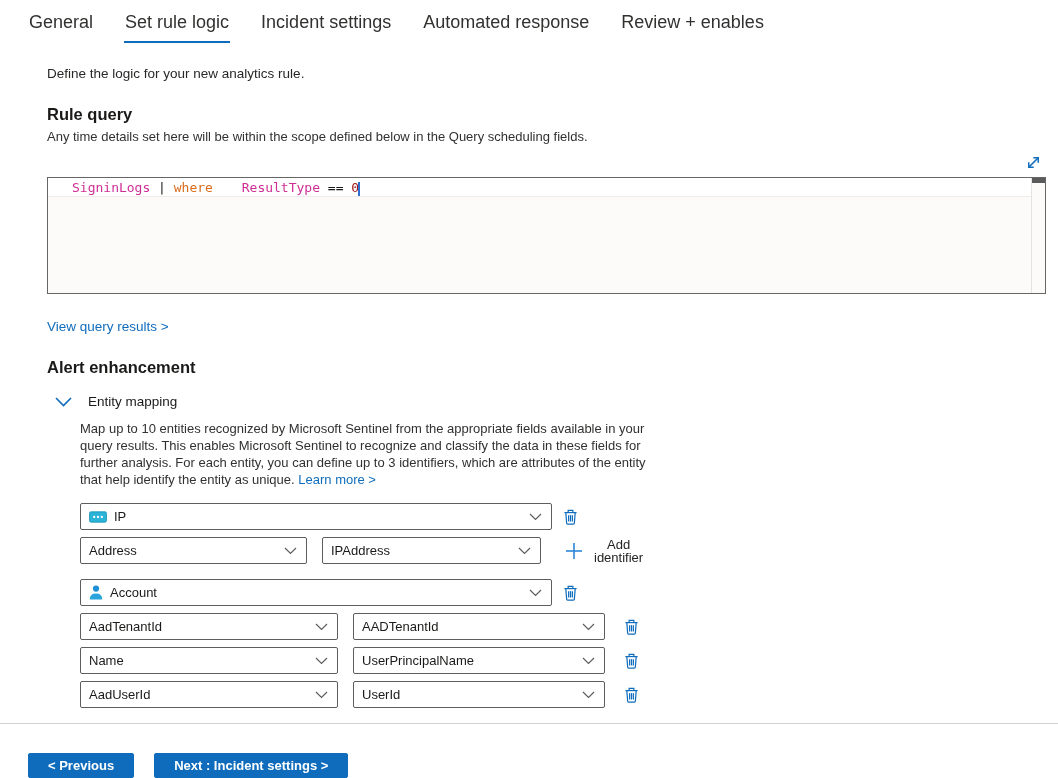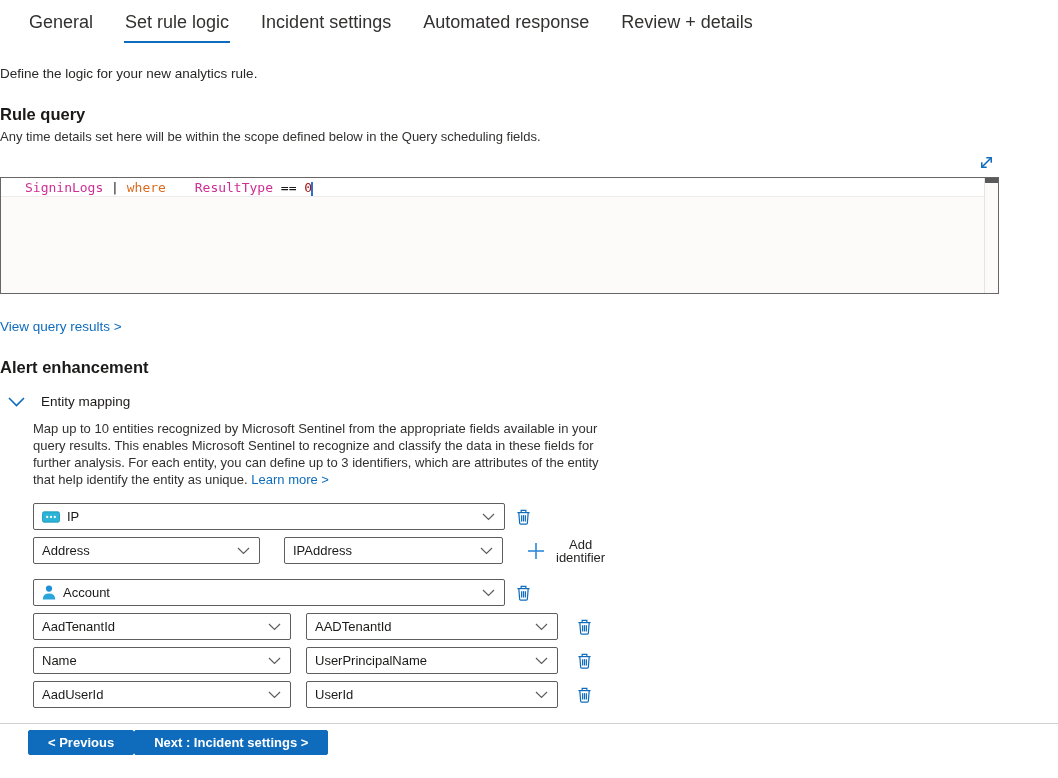--- a/index.html
+++ b/index.html
@@ -4,21 +4,21 @@
 <style>
   * { margin:0; padding:0; box-sizing:border-box; }
   html,body { width:1058px; height:778px; background:#fff; overflow:hidden; }
   body { font-family:"Liberation Sans","DejaVu Sans",sans-serif; font-size:13px; color:#323130; position:relative; }
 
   
   .tabbar { display:flex; gap:30px; padding:10px 0 0 28px; }
   .tab { font-size:18px; color:#323130; padding:2px 1px 8px 1px; border-bottom:2px solid transparent; cursor:pointer; white-space:nowrap; }
   .tab.active { font-weight:400; border-bottom-color:#0f6cbd; }
 
-  .content { }
+  .content { padding-left:47px; }
 
   .intro { margin-top:23px; font-size:13.5px; color:#292827; }
 
   h2.section-title { margin-top:24px; font-size:16.5px; font-weight:700; color:#1b1a19; }
   .section-sub { margin-top:5px; font-size:13px; color:#323130; }
 
   .editor-wrap { width:999px; }
   .editor-toolbar { display:flex; justify-content:flex-end; margin-top:10px; padding-right:4px; height:18px; }
   .expand-btn { cursor:pointer; line-height:0; }
 
@@ -48,49 +48,49 @@
   .dd-label { display:flex; align-items:center; gap:7px; color:#1b1a19; white-space:nowrap; overflow:hidden; }
   .dd-chevron { flex:0 0 auto; line-height:0; }
 
   .row { display:flex; align-items:center; }
   .entity-row { margin-top:15px; }
   .entity-row .dd { width:472px; }
   .entity-row .trash { margin-left:11px; }
 
   .ident-row { margin-top:7px; }
   .ident-row.first-entity .dd-left { width:227px; }
-  .ident-row.first-entity .dd-right { width:219px; margin-left:24px;text-align:right; }
+  .ident-row.first-entity .dd-right { width:219px; margin-left:15px;text-align:right; }
   .ident-row.acct .dd-left { width:258px; }
   .ident-row.acct .dd-right { width:252px; margin-left:15px; }
   .ident-row .trash { margin-left:19px; }
 
   .trash { cursor:pointer; line-height:0; background:none; border:none; padding:0; }
 
   .add-identifier { display:flex; align-items:center; gap:11px; margin-left:24px; cursor:pointer; }
   .add-identifier .add-text { font-size:13px; color:#252423; text-align:center; line-height:13px; }
 
   .entity-block.account { margin-top:8px; }
 
   .add-entity { display:flex; align-items:center; gap:12px; margin-top:19px; margin-left:10px; cursor:pointer; }
   .add-entity-label { font-size:13.5px; color:#252423; }
 
   
   .footer { position:absolute; left:0; right:0; top:723px; border-top:1px solid #d2d0ce; background:#fff; height:55px; }
-  .footer-buttons { display:flex; gap:0; margin:6px 0 0 28px; }
+  .footer-buttons { display:flex; gap:20px; margin:29px 0 0 28px; }
   .btn-primary { height:25px; padding:0 19px; background:#0f6cbd; border:1px solid #0f6cbd; border-radius:2px; color:#fff; font-family:inherit; font-size:13px; font-weight:700; cursor:pointer; }
 </style>
 </head>
 <body>
 
 <div class="tabbar">
   <div class="tab">General</div>
   <div class="tab active">Set rule logic</div>
   <div class="tab">Incident settings</div>
   <div class="tab">Automated response</div>
-  <div class="tab">Review + details</div>
+  <div class="tab">Review + enables</div>
 </div>
 
 <div class="content">
   <div class="intro">Define the logic for your new analytics rule.</div>
 
   <h2 class="section-title">Rule query</h2>
   <div class="section-sub">Any time details set here will be within the scope defined below in the Query scheduling fields.</div>
 
   <div class="editor-wrap">
     <div class="editor-toolbar">

